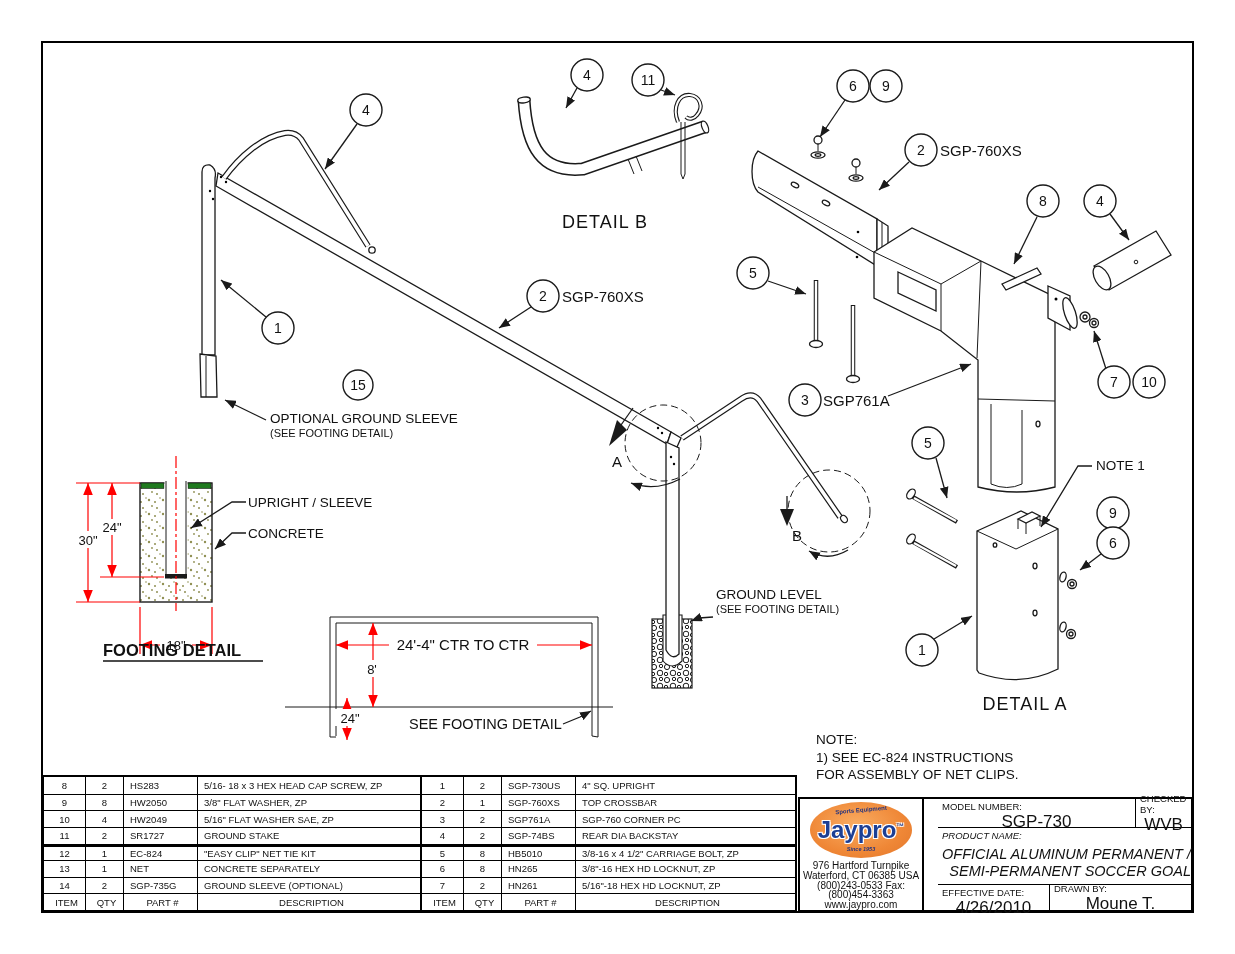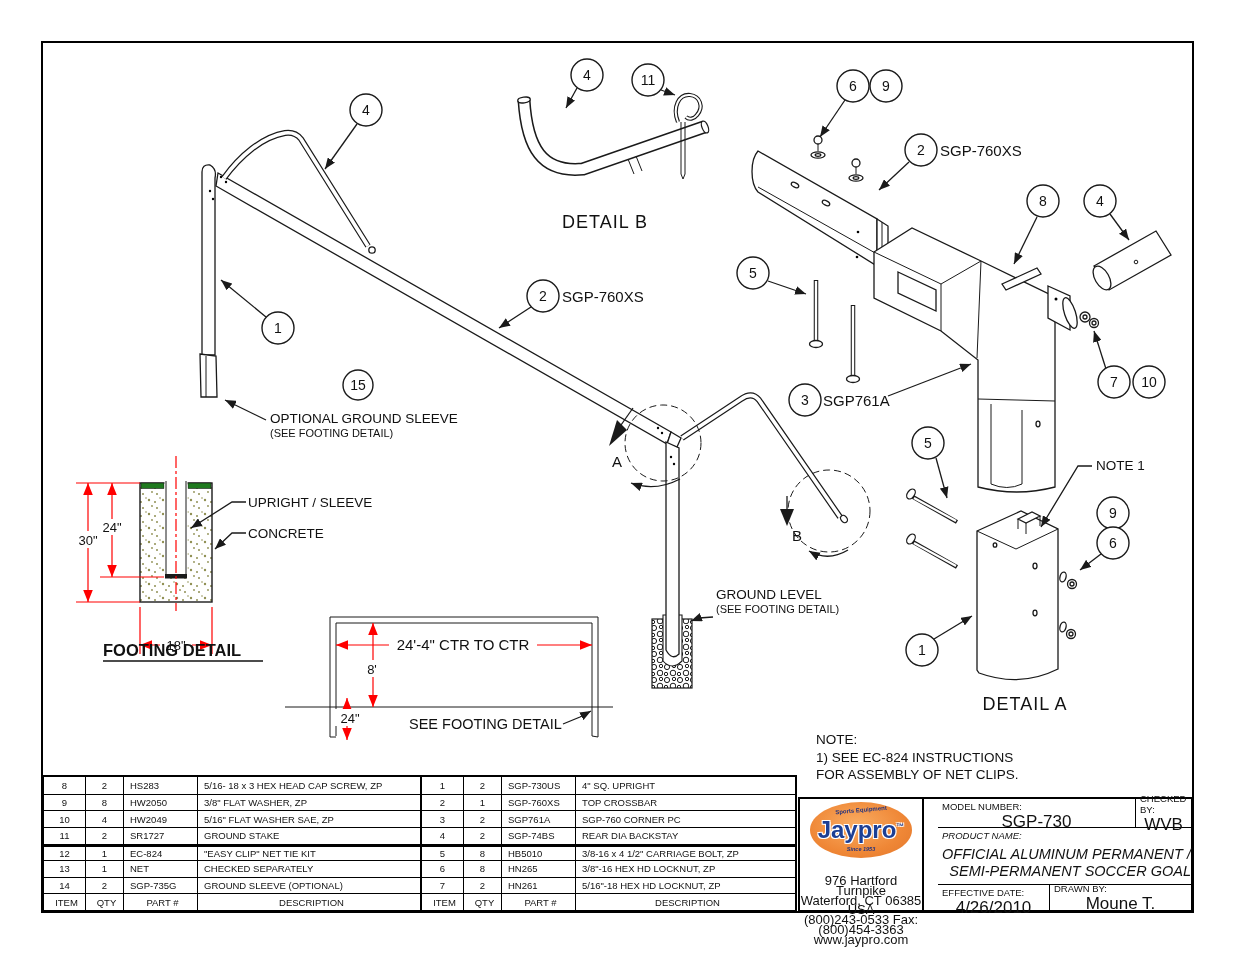--- a/index.html
+++ b/index.html
@@ -38,21 +38,21 @@
   .tb{position:absolute;left:798px;top:797px;width:395px;height:115px;border:2px solid #000;
       box-sizing:border-box;display:flex;background:#fff;}
   .tb-logo{width:124px;border-right:2px solid #000;box-sizing:border-box;text-align:center;padding-top:3px;}
   .logo-oval{position:relative;width:102px;height:56px;margin:0 auto;border-radius:50%;
              background:radial-gradient(ellipse at 45% 40%, #f9ac62 0%, #ef8736 60%, #e2762a 100%);}
   .logo-top{position:absolute;top:5px;left:0;right:0;font-size:6px;color:#27357e;transform:rotate(-5deg);font-weight:bold;}
   .logo-name{position:absolute;top:14px;left:0;right:0;font-size:24px;font-weight:bold;
              color:#1d3f94;text-shadow:-1px -1px 0 #fff,1px -1px 0 #fff,-1px 1px 0 #fff,1px 1px 0 #fff;}
   .logo-name sup{font-size:8px;}
   .logo-bottom{position:absolute;bottom:6px;left:0;right:0;font-size:5.5px;font-style:italic;color:#27357e;font-weight:bold;}
-  .tb-addr{font-size:13px;line-height:9.8px;margin-top:18px;}
+  .tb-addr{font-size:10px;line-height:9.8px;margin-top:3px;}
   .tb-right{flex:1;display:flex;flex-direction:column;min-width:0;margin-left:14px;}
   .tb-row1{height:29px;display:flex;border-bottom:1.5px solid #000;box-sizing:border-box;}
   .tb-row2{height:57px;border-bottom:1.5px solid #000;box-sizing:border-box;display:flex;flex-direction:column;font-style:italic;}
   .tb-row3{flex:1;display:flex;min-height:0;}
   .tb-cell{position:relative;box-sizing:border-box;display:flex;flex-direction:column;min-width:0;}
   .cell-model{width:198px;border-right:1.5px solid #000;}
   .cell-eff{width:112px;border-right:1.5px solid #000;}
   .cell-grow{flex:1;justify-content:center;}
   .tb-label{font-size:9.5px;padding:2px 0 0 4px;text-align:left;}
   .tb-value{flex:1;display:flex;align-items:center;justify-content:center;font-size:17px;}
@@ -377,21 +377,21 @@
   <div class="prow thick">
     <div class="pc">12</div>
     <div class="pc">1</div>
     <div class="pc left">EC-824</div>
     <div class="pc left">"EASY CLIP"  NET TIE KIT</div>
   </div>
   <div class="prow">
     <div class="pc">13</div>
     <div class="pc">1</div>
     <div class="pc left">NET</div>
-    <div class="pc left">CHECKED SEPARATELY</div>
+    <div class="pc left">CONCRETE SEPARATELY</div>
   </div>
   <div class="prow">
     <div class="pc">14</div>
     <div class="pc">2</div>
     <div class="pc left">SGP-735G</div>
     <div class="pc left">GROUND SLEEVE (OPTIONAL)</div>
   </div>
   <div class="prow hdr">
     <div class="pc">ITEM</div>
     <div class="pc">QTY</div>

